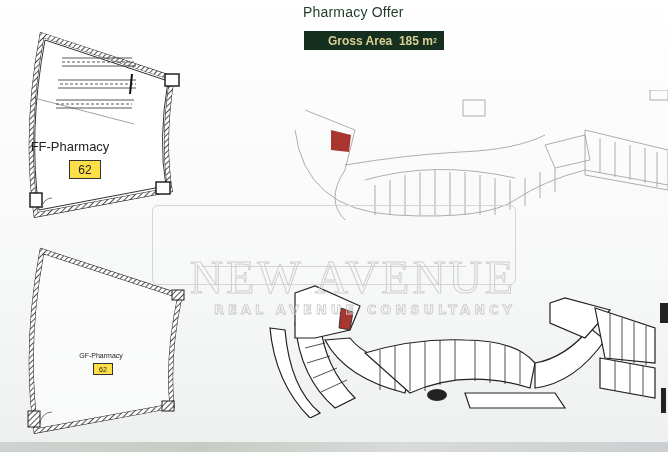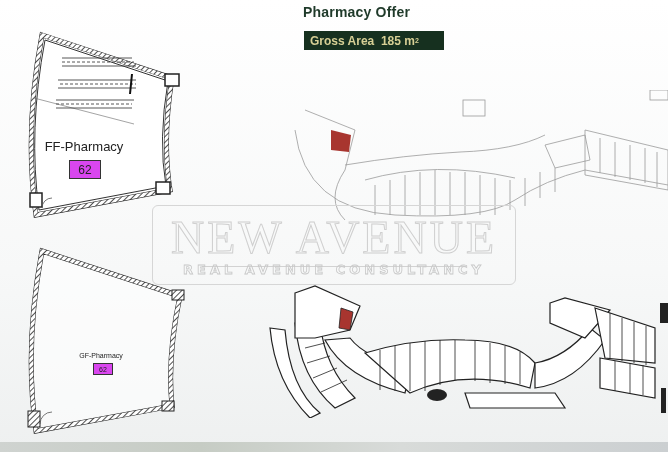--- a/index.html
+++ b/index.html
@@ -12,50 +12,50 @@
     position: absolute; inset: 0;
     background:
       linear-gradient(180deg, #ffffff 0%, #f7f8f8 60%, #eef0f0 100%);
   }
   .bg-strip {
     position: absolute; left: 0; right: 0; bottom: 0; height: 10px;
     background: linear-gradient(90deg, #cfd3d0 0%, #c6ccc4 30%, #d8dbd9 60%, #cbcfd1 100%);
   }
   .title {
     position: absolute; left: 303px; top: 4px;
-    font-size: 14px; font-weight: bold; color: #1f3a2a;
+    font-size: 14px; font-weight: normal; color: #1f3a2a;
     letter-spacing: 0.2px;
   }
   .area-badge {
     position: absolute; left: 304px; top: 31px; width: 140px; height: 19px;
     background: #16301f; color: #d7cf95;
     font-size: 12px; font-weight: bold;
-    display: flex; align-items: center; padding-left: 6px; box-sizing: border-box;
+    display: flex; align-items: center; padding-left: 24px; box-sizing: border-box;
   }
   .area-badge sup { font-size: 7px; }
   .plan { position: absolute; }
   .watermark {
     position: absolute; left: 152px; top: 205px; width: 364px; height: 80px;
     pointer-events: none;
   }
   .wm-text {
-    position: absolute; left: 0; width: 100%; text-align: center;
-    color: transparent; -webkit-text-stroke: 1px #cfcfcf;
+    position: absolute; left: 0; width: 100%; text-align: right;
+    color: transparent; margin-top: 40px; -webkit-text-stroke: 1px #cfcfcf;
   }
   .wm-main { top: 6px; font-family: "Liberation Serif", serif; font-size: 46px; letter-spacing: 3px; }
   .wm-sub { top: 57px; font-family: "DejaVu Sans", sans-serif; font-size: 13px; letter-spacing: 4px; font-weight: bold; color: transparent; -webkit-text-stroke: 0.8px #c8c8c8;}
   .wm-frame {
     position: absolute; inset: 0; border: 1.5px solid #d6d6d6; border-radius: 6px;
   }
   .wm-line { position: absolute; left: 50px; right: 50px; top: 61px; border-top: 1.5px solid #d2d2d2; }
   .unit-label {
     position: absolute; color: #222; text-align: center;
   }
   .unit-num {
-    position: absolute; border: 1px solid #333; background: #d946ef; color: #222;
+    position: absolute; border: 1px solid #333; background: #fde047; color: #222;
     display: flex; align-items: center; justify-content: center;
   }
 </style>
 </head>
 <body>
 
 <div class="bg-fade"></div>
 <div class="bg-strip"></div>
 
 <div class="title">Pharmacy Offer</div>
@@ -79,21 +79,21 @@
   <path d="M20 178 A10 10 0 0 1 30 168" fill="none" stroke="#555" stroke-width="0.8"></path>
   <line x1="12" y1="68" x2="112" y2="94" stroke="#666" stroke-width="0.6"></line>
   <g fill="none" stroke="#444" stroke-width="0.9">
     <path d="M40 28 h70 M40 36 h74 M36 50 h78 M36 58 h78 M34 70 h78 M34 78 h76"></path>
     <g stroke-dasharray="3 2">
         <path d="M40 32 h72 M38 54 h76 M34 74 h76"></path>
       </g>
   </g>
   <line x1="110" y1="44" x2="108" y2="64" stroke="#111" stroke-width="2"></line>
 </svg>
-<div class="unit-label" style="left:38px;top:139px;width:92px;font-size:13px;">FF-Pharmacy</div>
+<div class="unit-label" style="left:24px;top:139px;width:92px;font-size:13px;">FF-Pharmacy</div>
 <div class="unit-num" style="left:69px;top:160px;width:30px;height:17px;font-size:12px;">62</div>
 
 <svg class="plan" style="left:22px;top:246px" width="165" height="190" viewBox="0 0 165 190">
   <path d="M20 5 L158 50 Q145 110 150 160 L14 185 Q2 100 20 5 Z" fill="#fff" fill-opacity="0.6" stroke="#222" stroke-width="5"></path>
   <path d="M20 5 L158 50 Q145 110 150 160 L14 185 Q2 100 20 5 Z" fill="none" stroke="url(#hatch)" stroke-width="4"></path>
   <rect x="150" y="44" width="12" height="10" fill="url(#hatch)" stroke="#222" stroke-width="1"></rect>
   <rect x="140" y="155" width="12" height="10" fill="url(#hatch)" stroke="#222" stroke-width="1"></rect>
   <rect x="6" y="165" width="12" height="16" fill="url(#hatch)" stroke="#222" stroke-width="1"></rect>
   <path d="M18 178 A12 12 0 0 1 30 166" fill="none" stroke="#555" stroke-width="0.8"></path>
 </svg>

